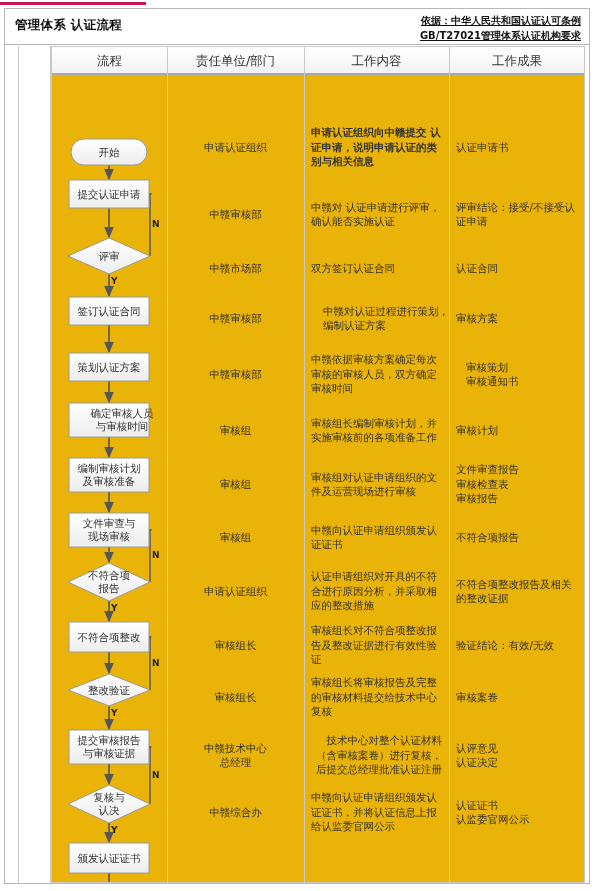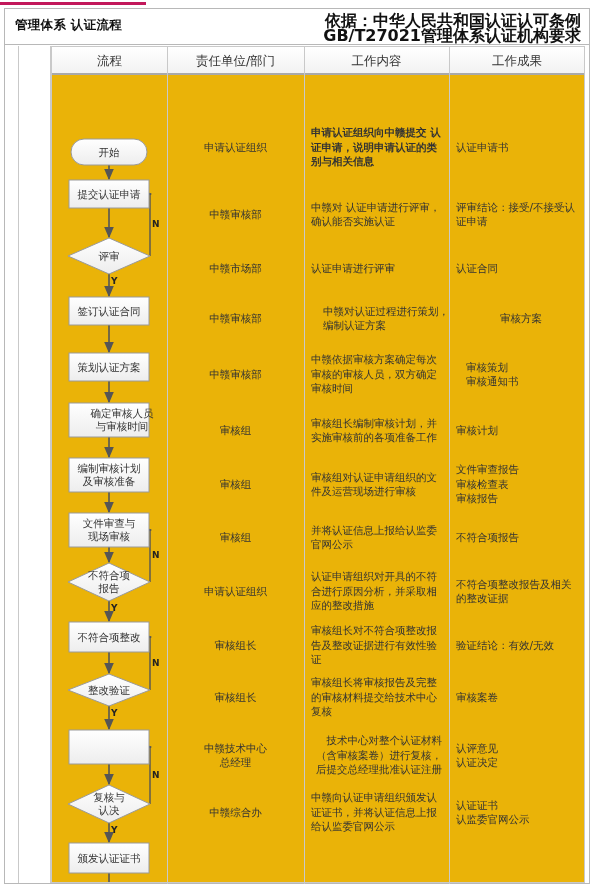--- a/index.html
+++ b/index.html
@@ -31,21 +31,21 @@
   }
   .doc-title{
     position:absolute;left:10px;top:8px;
     font-size:12.5px;font-weight:bold;color:#111;
     letter-spacing:0.3px;
     font-family:"DejaVu Sans","Liberation Sans",sans-serif;
   }
   .doc-basis{
     position:absolute;right:8px;top:5px;
     text-align:right;
-    font-size:16px;font-weight:bold;color:#111;line-height:14.5px;
+    font-size:10px;font-weight:bold;color:#111;line-height:14.5px;text-decoration:underline;
   }
   
   .gutter{
     position:absolute;left:18px;top:46px;width:33px;height:837px;
     border-left:1px solid #c9c9c9;border-right:1px solid #c9c9c9;
     box-sizing:border-box;background:#ffffff;
   }
   
   .tbl{
     position:absolute;left:51px;top:46px;width:534px;height:837px;
@@ -228,20 +228,26 @@
       <div class="node-label" style="left: 5px; top: 546px; width: 104px; height: 32px;">
         <div>
           <div>不符合项整改</div>
         </div>
       </div>
       <div class="node-label" style="left: 5px; top: 599px; width: 104px; height: 32px;">
         <div>
           <div>整改验证</div>
         </div>
       </div>
+      <div class="node-label" style="left: 5px; top: 656px; width: 104px; height: 32px;">
+        <div>
+          <div>提交审核报告</div>
+          <div>与审核证据</div>
+        </div>
+      </div>
       <div class="node-label" style="left: 5px; top: 713px; width: 104px; height: 32px;">
         <div>
           <div>复核与</div>
           <div>认决</div>
         </div>
       </div>
       <div class="node-label" style="left: 5px; top: 767px; width: 104px; height: 32px;">
         <div>
           <div>颁发认证证书</div>
         </div>
@@ -287,41 +293,41 @@
           <span style="display: block;">评审结论：接受/不接受认证申请</span>
         </div>
       </div>
       <div class="cell ctr" style="left: 115px; width: 137px; top: 187px; height: 68px;">
         <div style="width: 100%; text-align: center;">
           <span style="display: block;">中赣市场部</span>
         </div>
       </div>
       <div class="cell lft" style="left: 252px; width: 145px; top: 187px; height: 68px;">
         <div style="width: 100%;">
-          <span style="display: block;">认证申请进行评审</span>
+          <span style="display: block;">双方签订认证合同</span>
         </div>
       </div>
       <div class="cell lft" style="left: 397px; width: 136px; top: 187px; height: 68px;">
         <div style="width: 100%;">
           <span style="display: block;">认证合同</span>
         </div>
       </div>
       <div class="cell ctr" style="left: 115px; width: 137px; top: 237px; height: 68px;">
         <div style="width: 100%; text-align: center;">
           <span style="display: block;">中赣审核部</span>
         </div>
       </div>
       <div class="cell lft" style="left: 264px; width: 145px; top: 237px; height: 68px;">
         <div style="width: 100%;">
           <span style="display: block;">中赣对认证过程进行策划，编制认证方案</span>
         </div>
       </div>
       <div class="cell lft" style="left: 397px; width: 136px; top: 237px; height: 68px;">
         <div style="width: 100%;">
-          <span style="display: block; margin-left: 44px;">审核方案</span>
+          <span style="display: block;">审核方案</span>
         </div>
       </div>
       <div class="cell ctr" style="left: 115px; width: 137px; top: 293px; height: 68px;">
         <div style="width: 100%; text-align: center;">
           <span style="display: block;">中赣审核部</span>
         </div>
       </div>
       <div class="cell lft" style="left: 252px; width: 145px; top: 293px; height: 68px;">
         <div style="width: 100%;">
           <span style="display: block;">中赣依据审核方案确定每次审核的审核人员，双方确定审核时间</span>
@@ -365,21 +371,21 @@
           <span style="display: block;">审核报告</span>
         </div>
       </div>
       <div class="cell ctr" style="left: 115px; width: 137px; top: 456px; height: 68px;">
         <div style="width: 100%; text-align: center;">
           <span style="display: block;">审核组</span>
         </div>
       </div>
       <div class="cell lft" style="left: 252px; width: 145px; top: 456px; height: 68px;">
         <div style="width: 100%;">
-          <span style="display: block;">并将认证信息上报给认监委官网公示</span>
+          <span style="display: block;">中赣向认证申请组织颁发认证证书</span>
         </div>
       </div>
       <div class="cell lft" style="left: 397px; width: 136px; top: 456px; height: 68px;">
         <div style="width: 100%;">
           <span style="display: block;">不符合项报告</span>
         </div>
       </div>
       <div class="cell ctr" style="left: 115px; width: 137px; top: 510px; height: 68px;">
         <div style="width: 100%; text-align: center;">
           <span style="display: block;">申请认证组织</span>

